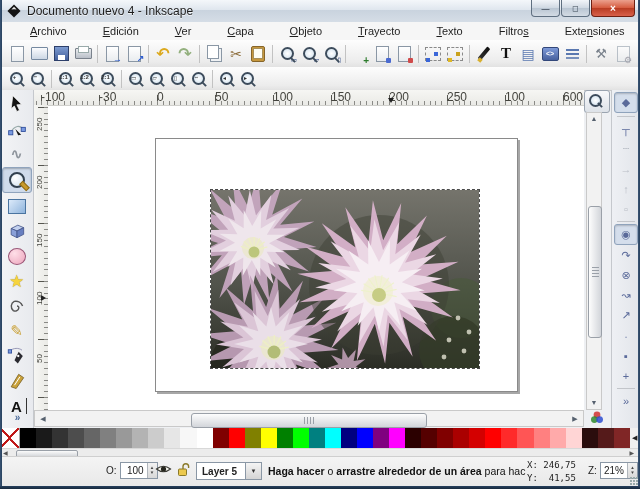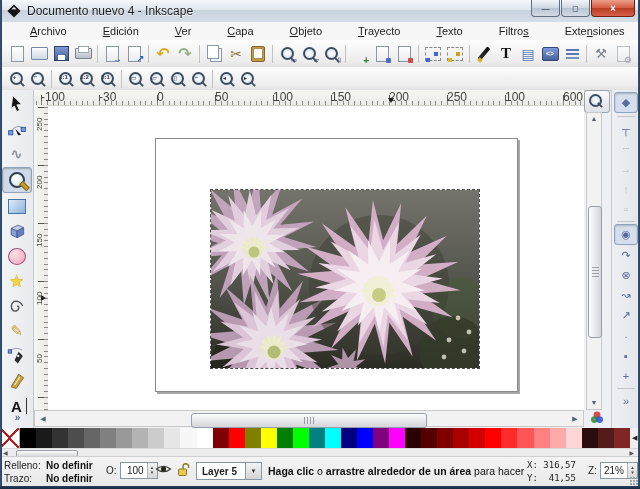--- a/index.html
+++ b/index.html
@@ -505,24 +505,20 @@
       <div class="swatch" style="background: rgb(128, 38, 38);"></div>
       <div id="palette-end">◀</div>
     </div>
   <div id="palette-scroll">
     <span class="pl">◀</span>
     <div class="thumb"></div>
     <span class="pr">▶</span>
   </div>
 
   <div id="statusbar">
-    <div id="fillstroke">
-      <div><span class="lbl">Relleno:</span><span class="val">No definir</span></div>
-      <div><span class="lbl">Trazo:</span><span class="val">No definir</span></div>
-    </div>
     <div id="opacity-area">
       <span style="margin-right:3px;">O:</span>
       <span class="spin">
         <span class="v">100</span>
         <span class="arrows">
             <span>▲</span>
             <span>▼</span>
           </span>
       </span>
     </div>
@@ -535,23 +531,23 @@
     <span id="lock-btn">
       <svg width="15" height="15" viewBox="0 0 15 15">
           <path d="M7 7 V4.6 a2.8 2.8 0 0 1 5.6 0 V6" fill="none" stroke="#8a7a2a" stroke-width="1.4"></path>
           <rect x="2.5" y="7" width="8" height="6.5" rx="1" fill="#ecc94e" stroke="#8a7a2a"></rect>
         </svg>
     </span>
     <div id="layer-area">
       <span id="layer-box">Layer 5</span>
       <span id="layer-drop">▼</span>
     </div>
-    <div id="status-msg"><b>Haga clic</b><span> o </span><b>arrastre alrededor de un área</b><span> para hacer zoom, ...</span></div>
+    <div id="status-msg"><b>Haga hacer</b><span> o </span><b>arrastre alrededor de un área</b><span> para hacer zoom, ...</span></div>
     <div id="xy-area">
-      <div><span>X:</span><span class="num">316,57</span></div>
+      <div><span>X:</span><span class="num">246,75</span></div>
       <div><span>Y:</span><span class="num">41,55</span></div>
     </div>
     <div id="z-area">
       <span class="zlbl">Z:</span>
       <span class="spin">
         <span class="v">21%</span>
         <span class="arrows">
             <span>▲</span>
             <span>▼</span>
           </span>

